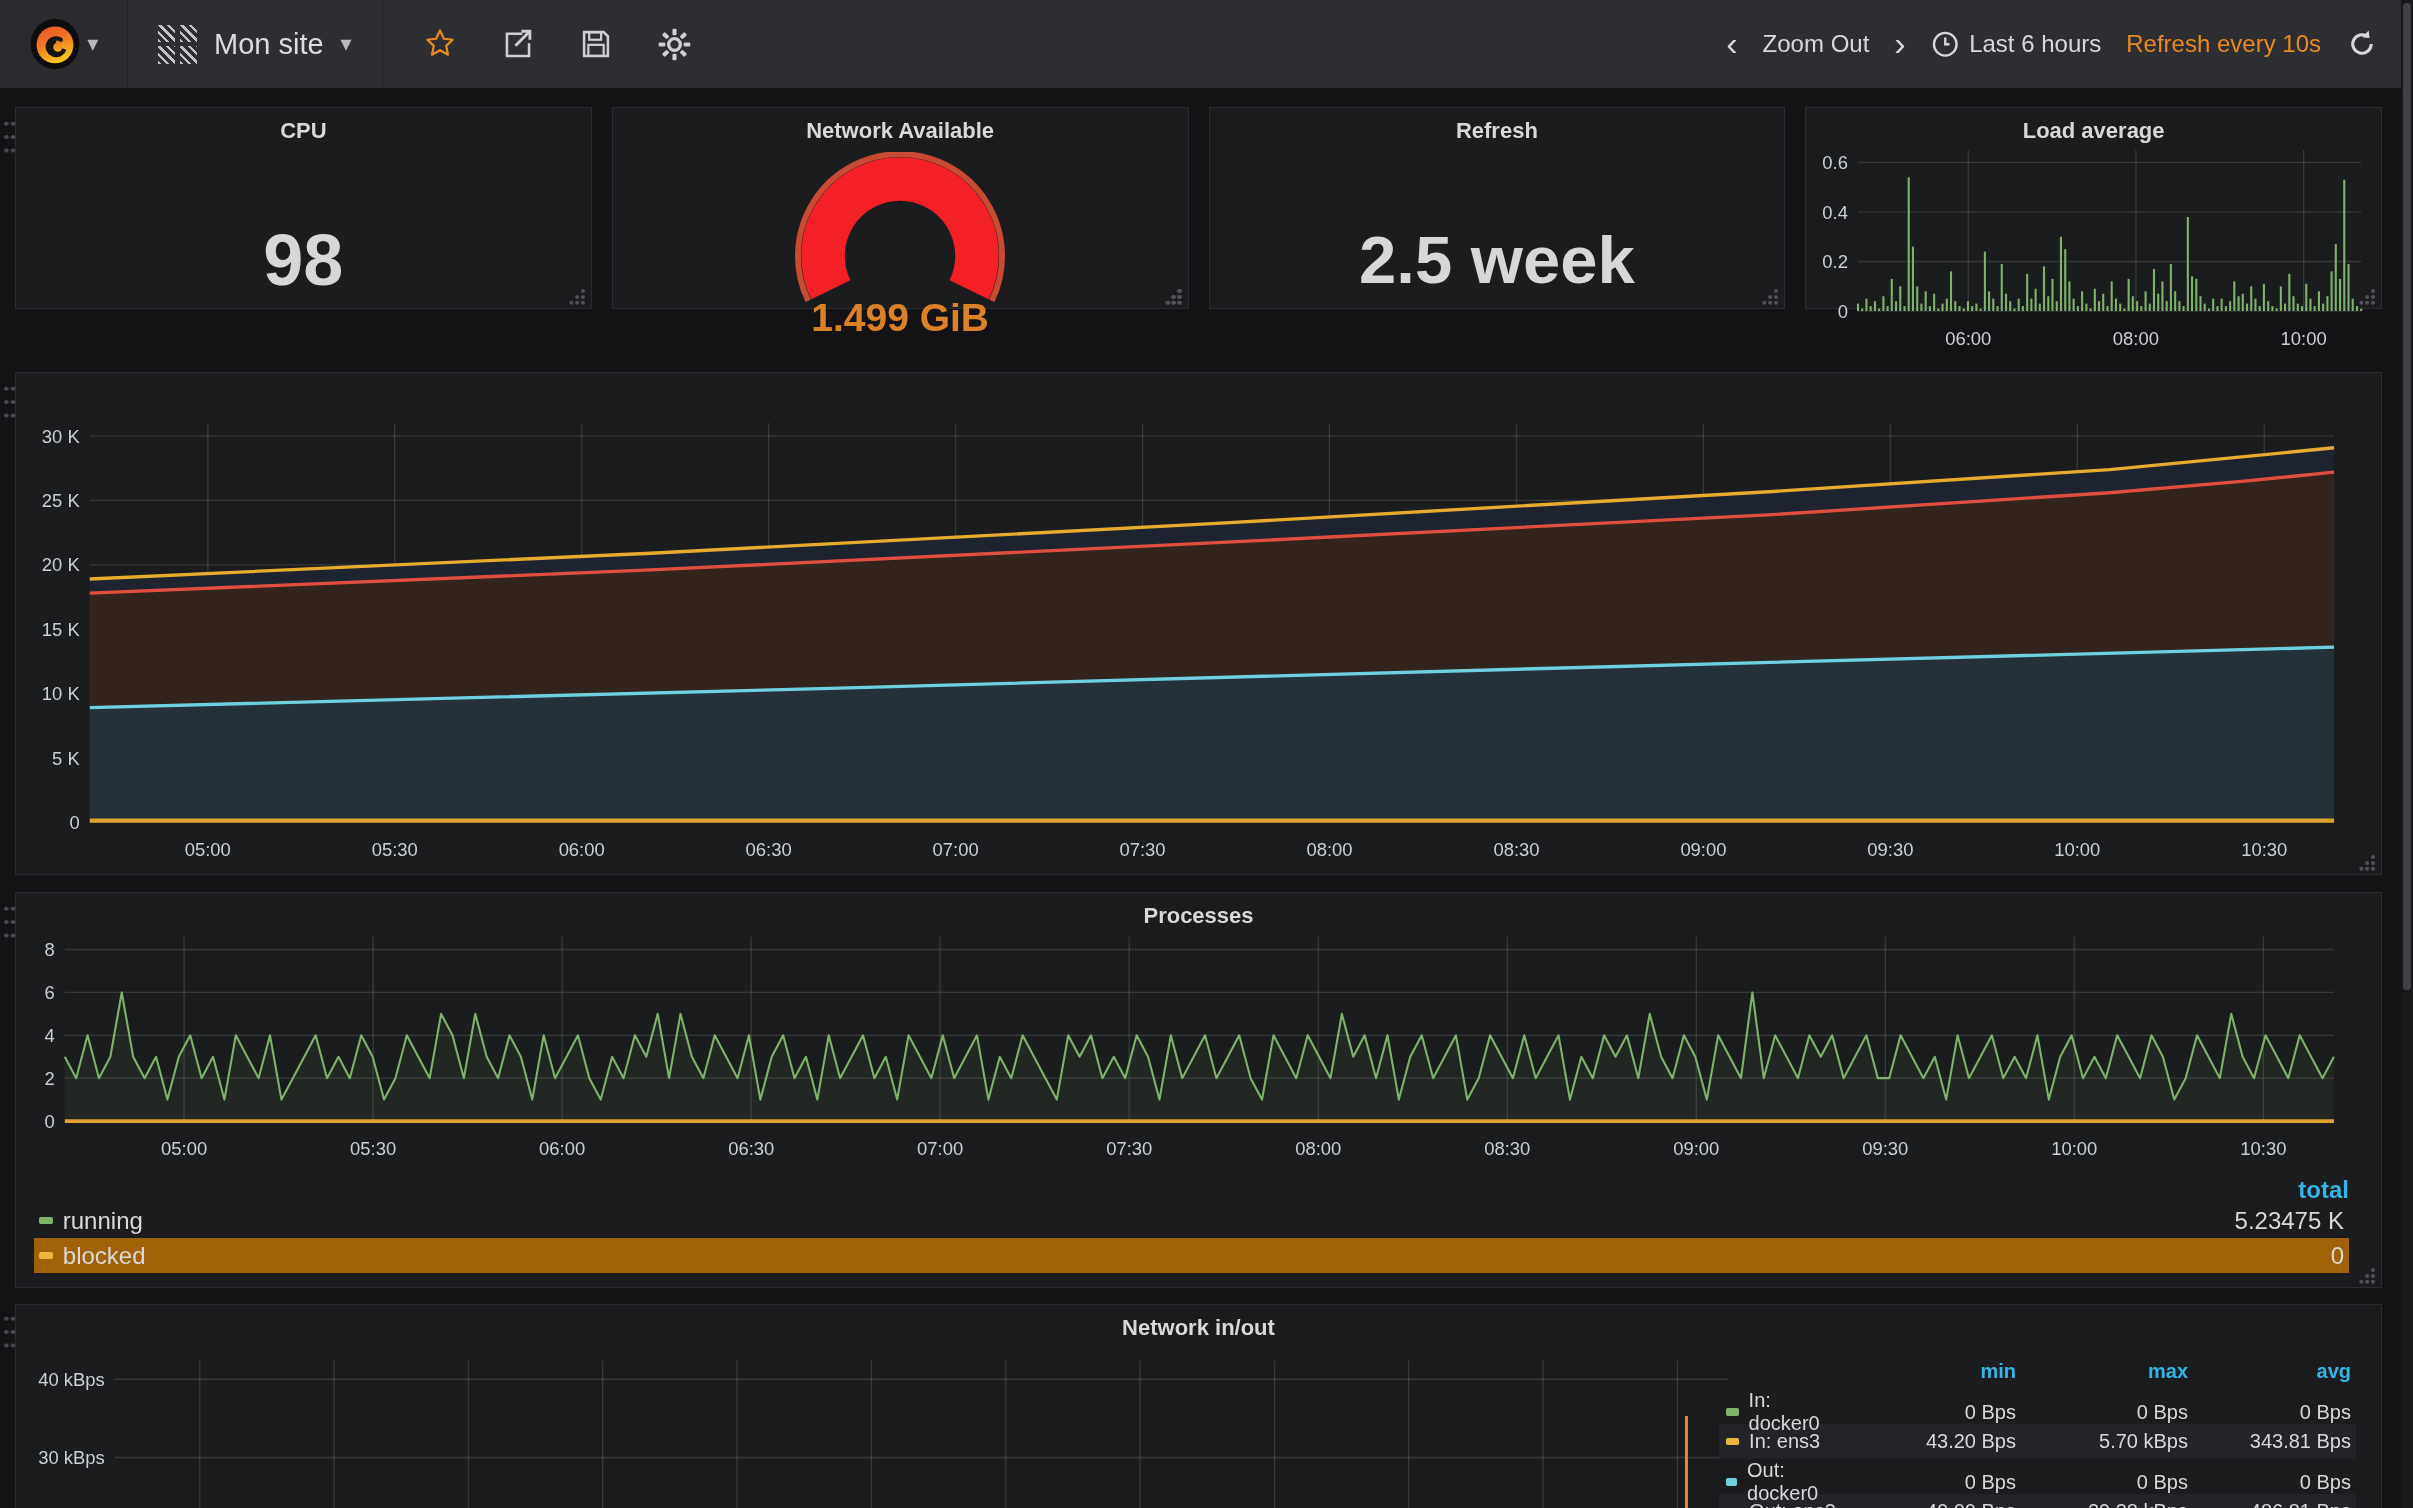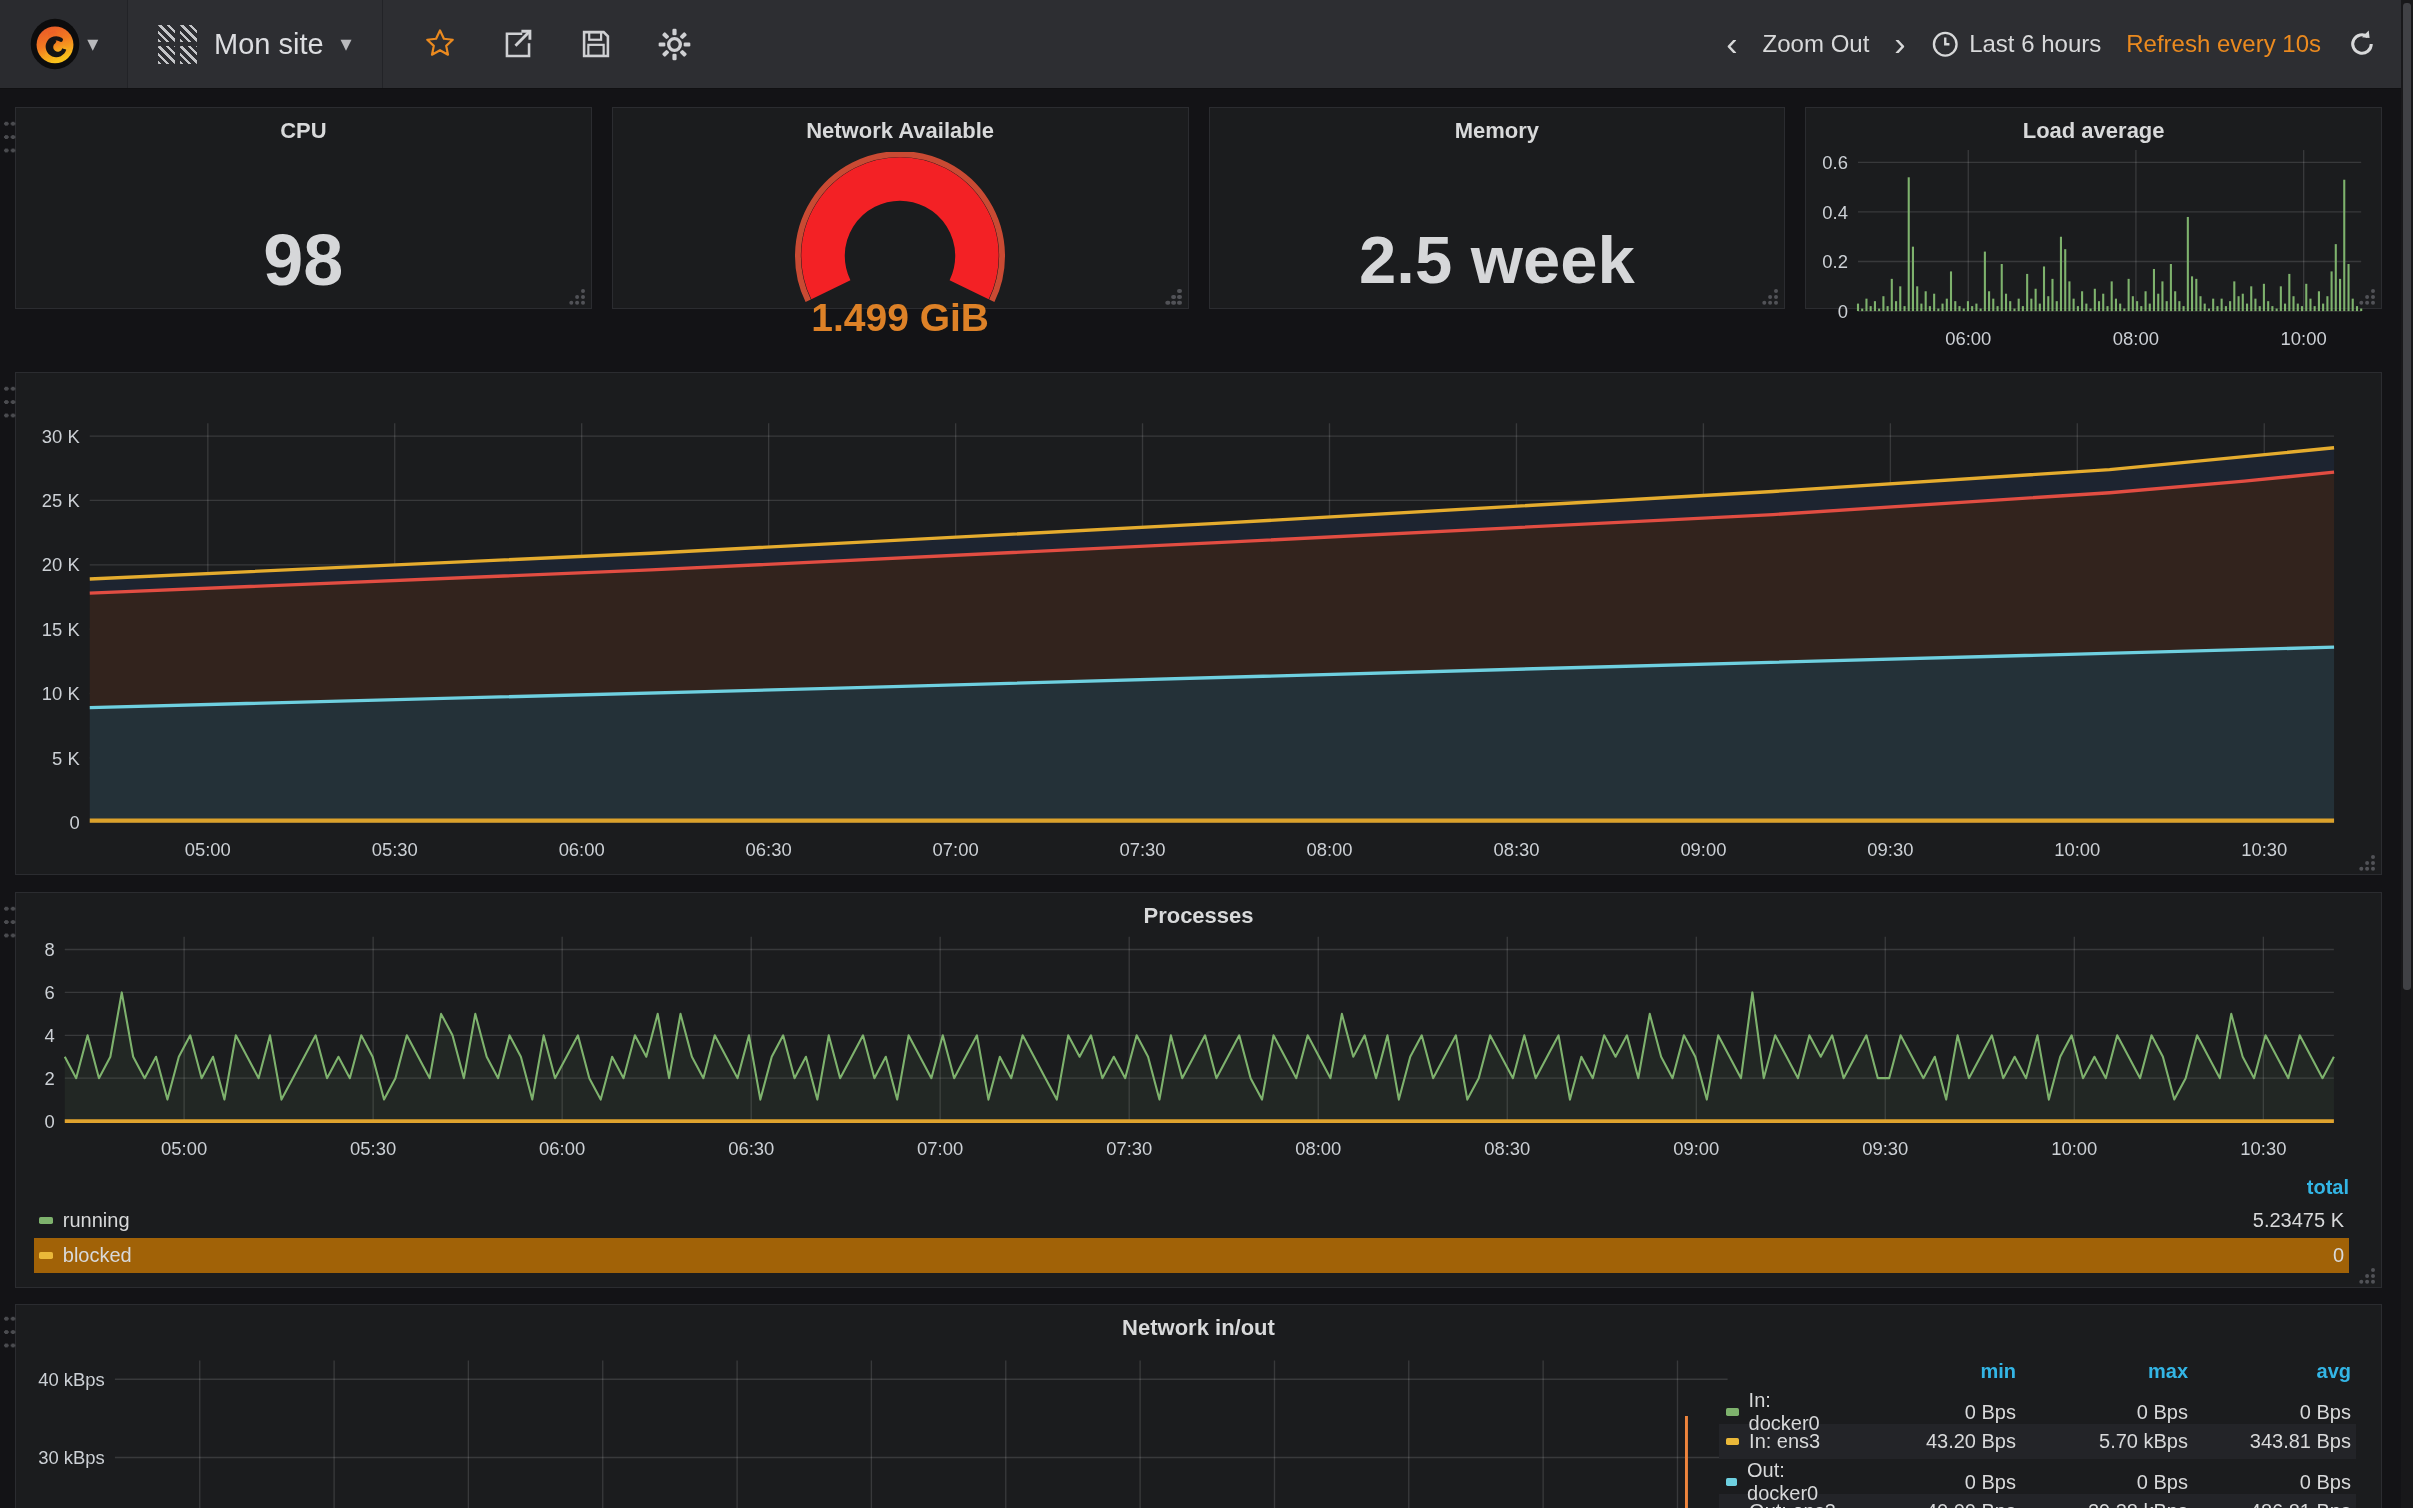--- a/index.html
+++ b/index.html
@@ -41,21 +41,21 @@
   .bigstat { position:absolute; left:0; right:0; top:50%; text-align:center;
     transform:translateY(-40%); font-size:72px; font-weight:700; color:#d6d7d9;margin-top:44px; }
   .gauge-svg { position:absolute; left:50%; transform:translateX(-50%); top:44px; }
   .gauge-val { position:absolute; left:0; right:0; top:188px; text-align:center;
     font-size:39px; font-weight:700; color:var(--gauge-val); }
 
   svg text.tick { fill:#ccd0d5; font-size:22px; font-family:"Liberation Sans", sans-serif; }
   .chart-abs { position:absolute; left:0; }
 
   
-  .proc-legend { position:absolute; left:18.4px; right:32px; top:283px; font-size:20px; }
+  .proc-legend { position:absolute; left:18.4px; right:32px; top:283px; font-size:24px; }
   .proc-legend .hdr { text-align:right; height:27px; color:var(--blue); font-weight:700; }
   .leg-row { display:flex; align-items:center; height:35px; padding:0 5px; }
   .leg-row.stripe { background:#a16207; }
   .leg-row .val { margin-left:auto; }
   .chip { display:inline-block; width:13.4px; height:7.5px; border-radius:1.7px; margin-right:10px; }
 
   .net-legend { position:absolute; right:25px; top:49px; width:637px; font-size:20px; }
   .net-row { display:grid; grid-template-columns:1fr 172px 172px 163px; align-items:center; height:35px; }
   .net-row div { text-align:right; padding-right:5px; }
   .net-row .name { text-align:left; display:flex; align-items:center; padding-left:6.7px; }
@@ -177,21 +177,21 @@
       <div class="p-title">Network Available</div>
       <svg class="gauge-svg" width="251" height="193" viewBox="0 0 300 230">
         <path d="M40.3 177.5 A122 122 0 1 1 259.7 177.5" fill="none" style="stroke:var(--gauge-rim)" stroke-width="7"></path>
         <path d="M67.4 164.3 A92 92 0 1 1 232.6 164.3" fill="none" style="stroke:var(--gauge-red)" stroke-width="52"></path>
       </svg>
       <div class="gauge-val">1.499 GiB</div>
       <span class="rsz"></span>
     </div>
 
     <div class="panel">
-      <div class="p-title">Memory</div>
+      <div class="p-title">Refresh</div>
       <div class="bigstat" style="font-size:67px">2.5 week</div>
       <span class="rsz"></span>
     </div>
 
     <div class="panel">
       <div class="p-title">Load average</div>
       <svg class="chart-abs" style="top:37px" width="577" height="208" viewBox="0 0 688 248">
           <line x1="62" y1="198.0" x2="662" y2="198.0" stroke="rgba(255,255,255,0.13)" stroke-width="1.6"></line>
           <text class="tick" x="50" y="206" text-anchor="end">0</text>
           <line x1="62" y1="138.9" x2="662" y2="138.9" stroke="rgba(255,255,255,0.13)" stroke-width="1.6"></line>

